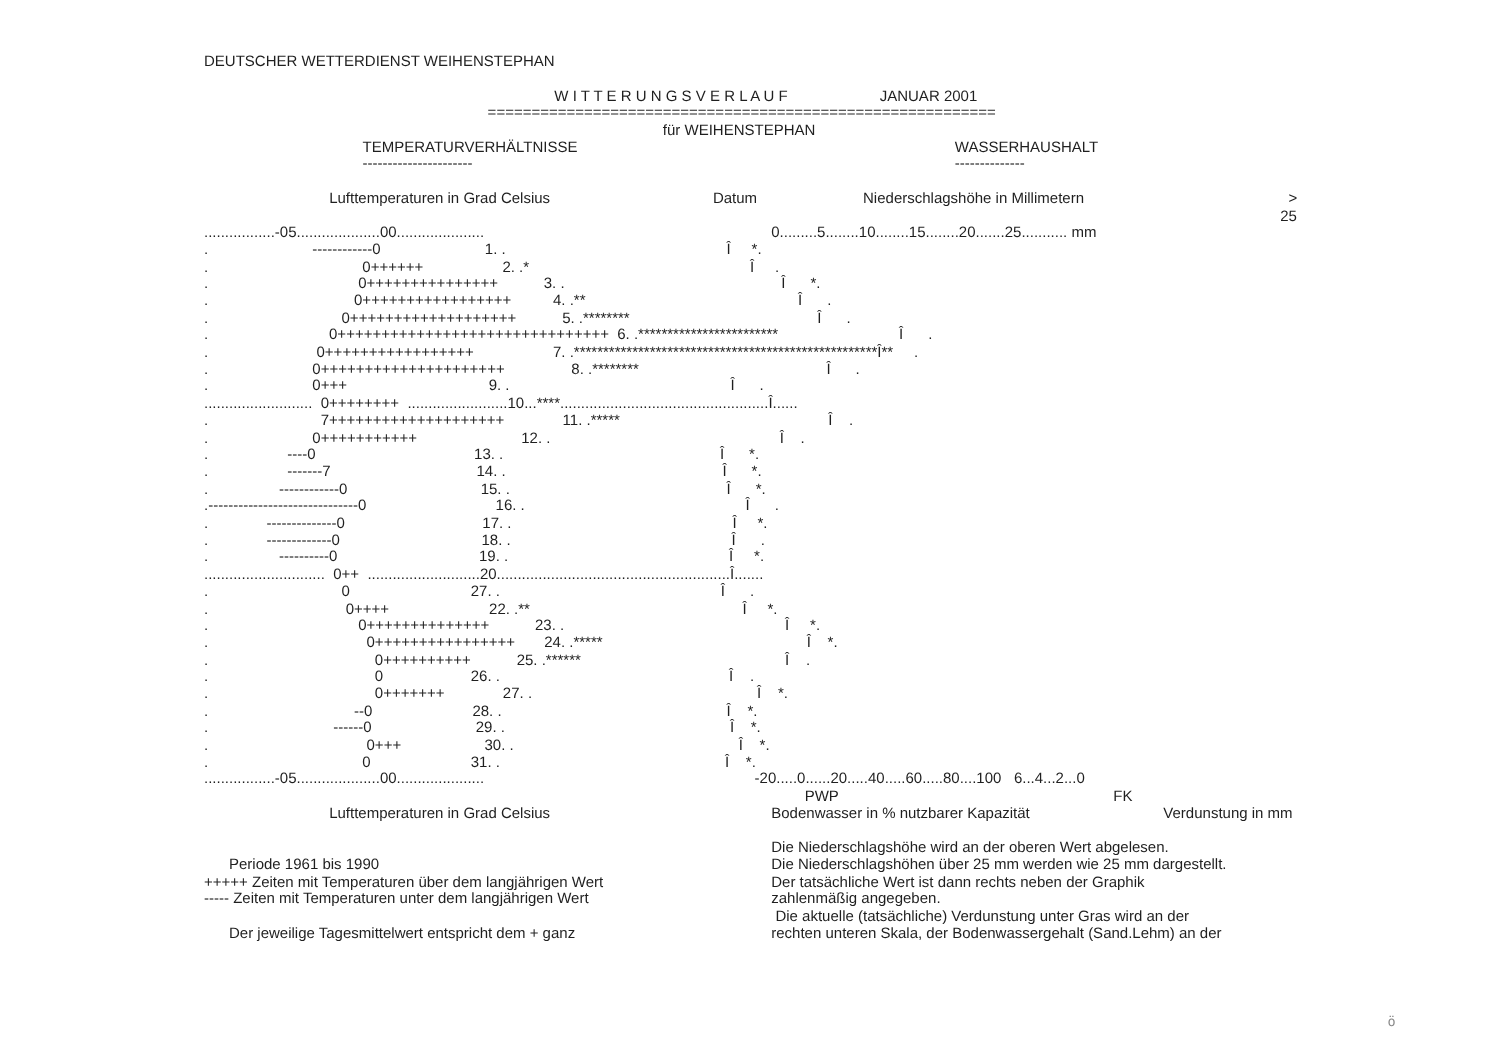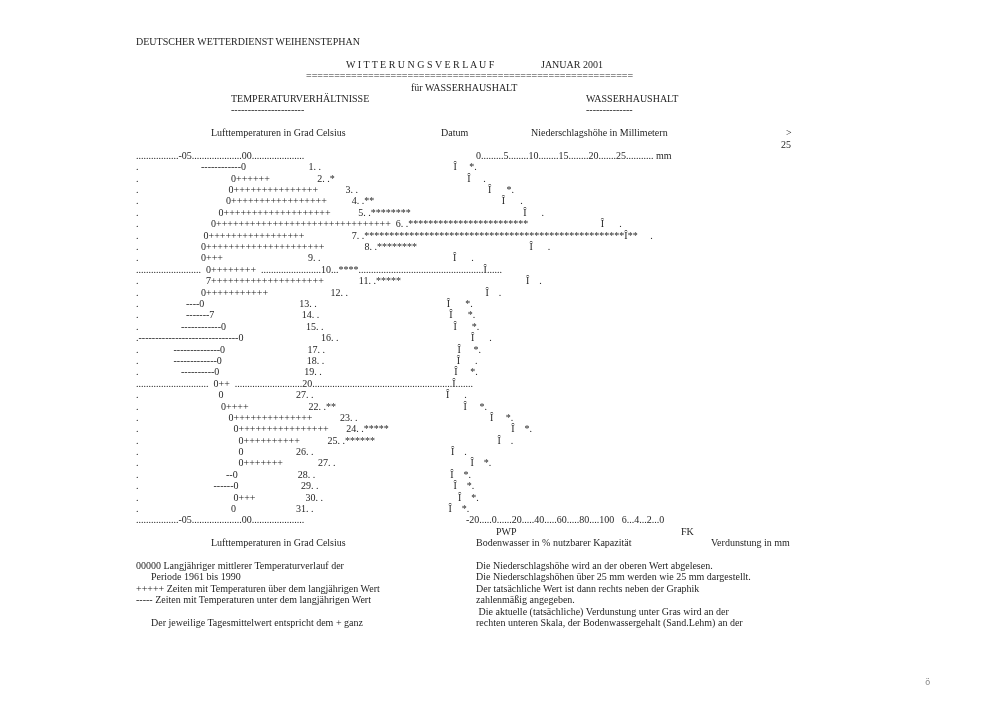--- a/index.html
+++ b/index.html
@@ -2,42 +2,42 @@
 <html><head>
 <meta charset="utf-8">
 <style>
   html,body{margin:0;padding:0;}
   body{
     width:1000px;height:707px;background:#ffffff;overflow:hidden;
     font-family:"DejaVu Sans Mono","Liberation Mono",monospace;
   }
   #doc{
     position:absolute;left:136px;top:36px;
-    font-family:Liberation Serif, serif;
+    font-family:Liberation Sans, sans-serif;
     font-size:10px;color:#1f1f1f;
   }
   .ln{
     position:relative;height:11.4px;line-height:11.4px;
     white-space:pre;font-size:10px;
   }
   .seg{position:absolute;top:0;white-space:pre;}
   #artifact{
     position:absolute;left:925px;top:677px;font-size:9px;color:#8a8a8a;
     font-family:"DejaVu Sans Mono","Liberation Mono",monospace;
   }
 </style>
 </head>
 <body>
 
 <div id="doc">
   <div class="ln"><span class="seg" style="left:0ch">DEUTSCHER WETTERDIENST WEIHENSTEPHAN</span></div>
   <div class="ln"></div>
   <div class="ln"><span class="seg" style="left:42ch">W I T T E R U N G S V E R L A U F</span><span class="seg" style="left:81ch">JANUAR 2001</span></div>
   <div class="ln"><span class="seg" style="left:34ch">==========================================================</span></div>
-  <div class="ln"><span class="seg" style="left:55ch">für WASSERHAUSHALT</span></div>
+  <div class="ln"><span class="seg" style="left:55ch">für WEIHENSTEPHAN</span></div>
   <div class="ln"><span class="seg" style="left:19ch">TEMPERATURVERHÄLTNISSE</span><span class="seg" style="left:90ch">WASSERHAUSHALT</span></div>
   <div class="ln"><span class="seg" style="left:19ch">----------------------</span><span class="seg" style="left:90ch">--------------</span></div>
   <div class="ln"></div>
   <div class="ln"><span class="seg" style="left:15ch">Lufttemperaturen in Grad Celsius</span><span class="seg" style="left:61ch">Datum</span><span class="seg" style="left:79ch">Niederschlagshöhe in Millimetern</span><span class="seg" style="left:130ch">&gt;</span></div>
   <div class="ln"><span class="seg" style="left:129ch">25</span></div>
   <div class="ln"><span class="seg" style="left:0ch">.................-05....................00.....................</span><span class="seg" style="left:68ch">0.........5........10........15........20.......25........... mm</span></div>
 
   <div id="day-rows">
       <div class="ln">.                         ------------0                         1. .                                                     Î     *.</div>
       <div class="ln">.                                     0++++++                   2. .*                                                     Î     .</div>
@@ -70,21 +70,21 @@
       <div class="ln">.                              ------0                         29. .                                                      Î    *.</div>
       <div class="ln">.                                      0+++                    30. .                                                      Î    *.</div>
       <div class="ln">.                                     0                        31. .                                                      Î    *.</div>
     </div>
 
   <div class="ln"><span class="seg" style="left:0ch">.................-05....................00.....................</span><span class="seg" style="left:66ch">-20.....0......20.....40.....60.....80....100   6...4...2...0</span></div>
   <div class="ln"><span class="seg" style="left:72ch">PWP</span><span class="seg" style="left:109ch">FK</span></div>
   <div class="ln"><span class="seg" style="left:15ch">Lufttemperaturen in Grad Celsius</span><span class="seg" style="left:68ch">Bodenwasser in % nutzbarer Kapazität</span><span class="seg" style="left:115ch">Verdunstung in mm</span></div>
   <div class="ln"></div>
 
-  <div class="ln"><span class="seg" style="left:0ch">00000 Langjähriger mittlerer Temperaturverlauf der</span><span class="seg" style="left:68ch">Die Niederschlagshöhe wird an der oberen Wert abgelesen.</span></div>
+  <div class="ln"><span class="seg" style="left:68ch">Die Niederschlagshöhe wird an der oberen Wert abgelesen.</span></div>
   <div class="ln"><span class="seg" style="left:0ch">      Periode 1961 bis 1990</span><span class="seg" style="left:68ch">Die Niederschlagshöhen über 25 mm werden wie 25 mm dargestellt.</span></div>
   <div class="ln"><span class="seg" style="left:0ch">+++++ Zeiten mit Temperaturen über dem langjährigen Wert</span><span class="seg" style="left:68ch">Der tatsächliche Wert ist dann rechts neben der Graphik</span></div>
   <div class="ln"><span class="seg" style="left:0ch">----- Zeiten mit Temperaturen unter dem langjährigen Wert</span><span class="seg" style="left:68ch">zahlenmäßig angegeben.</span></div>
   <div class="ln"><span class="seg" style="left:0ch"></span><span class="seg" style="left:68ch"> Die aktuelle (tatsächliche) Verdunstung unter Gras wird an der</span></div>
   <div class="ln"><span class="seg" style="left:0ch">      Der jeweilige Tagesmittelwert entspricht dem + ganz</span><span class="seg" style="left:68ch">rechten unteren Skala, der Bodenwassergehalt (Sand.Lehm) an der</span></div>
 </div>
 
 <span id="artifact">ö</span>
 
 </body></html>

